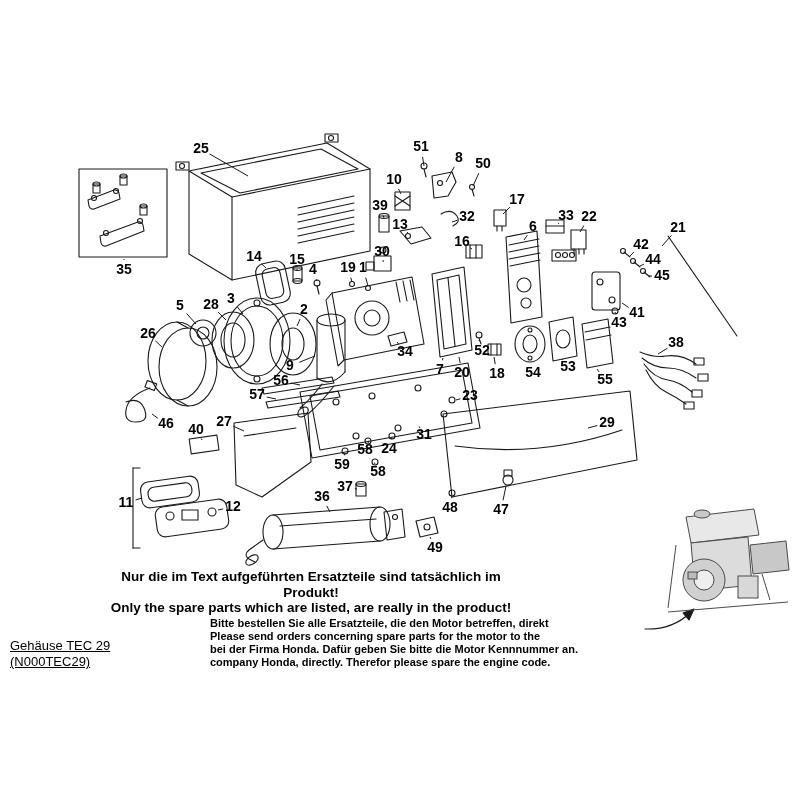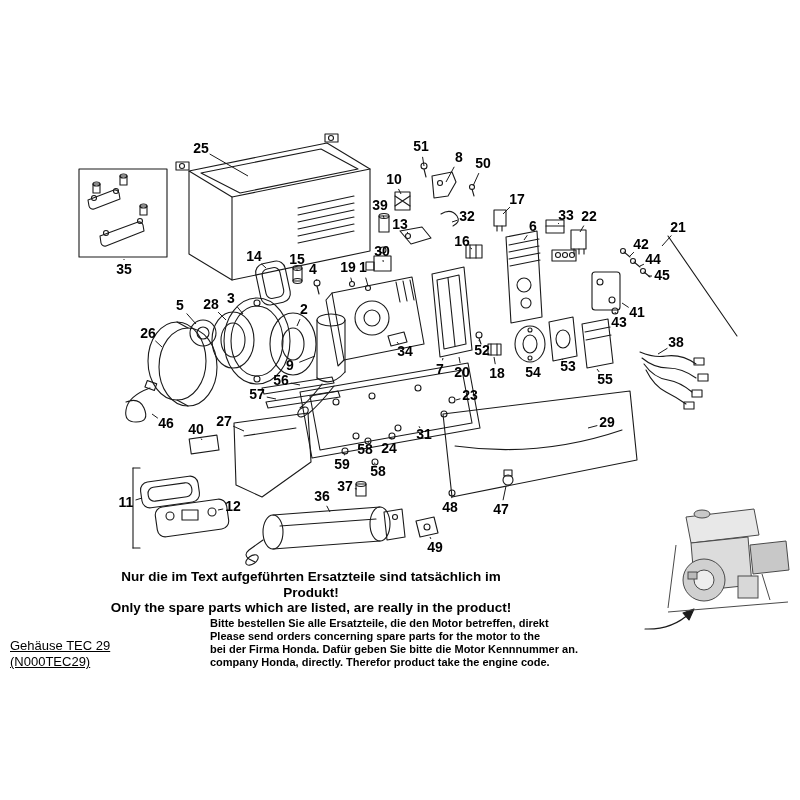--- a/index.html
+++ b/index.html
@@ -417,17 +417,17 @@
 
   <div class="caption-title">
     <div>Gehäuse TEC 29</div>
     <div>(N000TEC29)</div>
   </div>
 
   <div class="caption-note">
     <div>Bitte bestellen Sie alle Ersatzteile, die den Motor betreffen, direkt</div>
     <div>Please send orders concerning spare parts for the motor to the</div>
     <div>bei der Firma Honda. Dafür geben Sie bitte die Motor Kennnummer an.</div>
-    <div>company Honda, directly. Therefor product take the engine code.</div>
+    <div>company Honda, directly. Therefor please spare the engine code.</div>
   </div>
 
 
 </div>
 
 </body></html>

